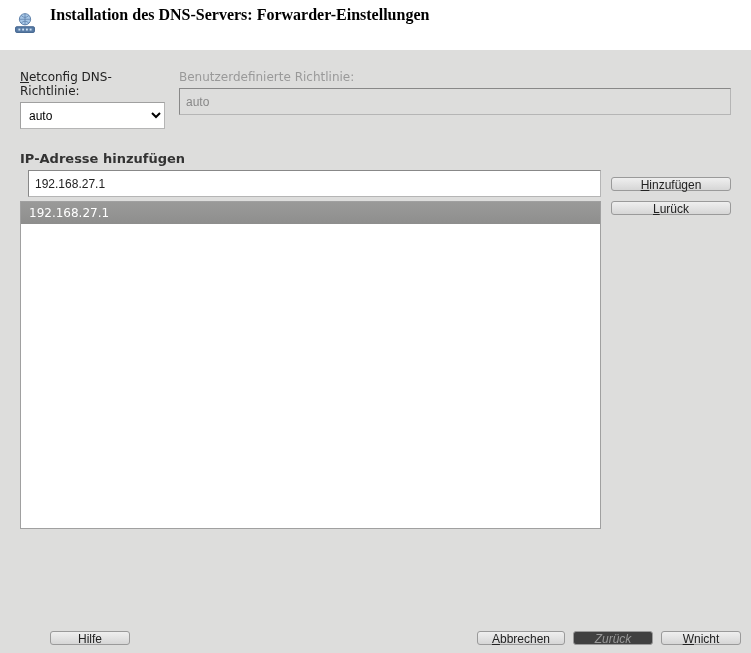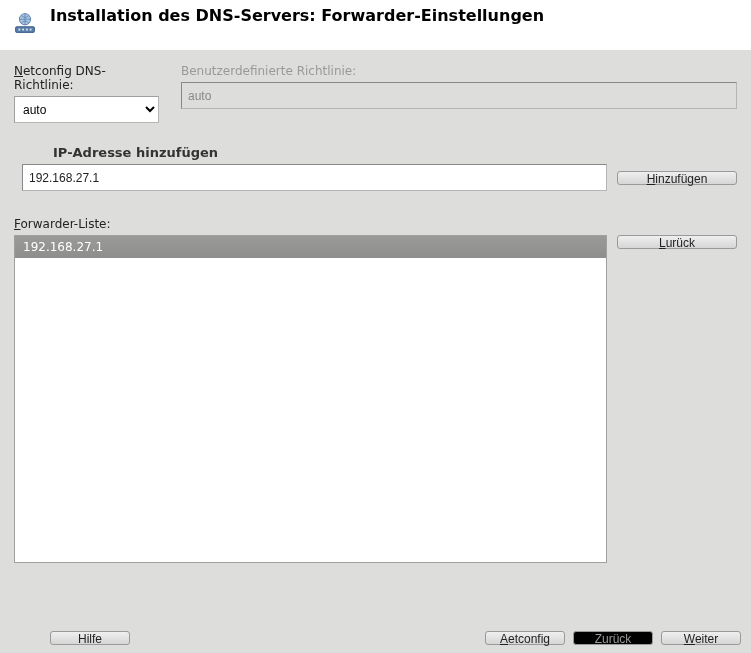--- a/index.html
+++ b/index.html
@@ -16,45 +16,45 @@
   display: flex;
   align-items: flex-start;
   background: #ffffff;
   padding: 6px 10px 4px 10px;
   gap: 10px;
   min-height: 50px;
 }
 .header-icon {
   width: 30px; height: 30px; margin-top: 2px;
 }
-.header-text { flex: 1; overflow: hidden; }
+.header-text { flex: 1; overflow: hidden; font-family: Liberation Serif, serif; }
 .title {
   font-size: 16px;
   font-weight: bold;
   color: #000;
   margin-bottom: 2px;
   white-space: nowrap;
 }
 .subtitle {
   font-size: 11px;
   color: #333;
   white-space: nowrap;
 }
 .weitere-link {
   color: #2c4eb8;
   text-decoration: underline;
   cursor: pointer;
 }
 .content {
-  padding: 14px;
+  padding: 20px;
 }
 .row { display: flex; gap: 14px; margin-bottom: 4px; }
 .col { display: flex; flex-direction: column; }
 .col-left { width: 145px; }
-.col-right { flex: 1; margin-left: 8px; }
+.col-right { flex: 1; }
 .label {
   font-size: 12px;
   color: #222;
   margin-bottom: 4px;
 }
 .label.disabled { color: #999; }
 select.dropdown {
   width: 100%;
   height: 27px;
   background: #fff;
@@ -78,21 +78,20 @@
 input.text-input.disabled {
   background: #dddddc;
   color: #888;
 }
 .section-title {
   font-size: 13px;
   font-weight: bold;
   color: #333;
   margin-top: 22px;
   margin-bottom: 4px;
-  margin-left: 39px;
 }
 .sublabel {
   font-size: 12px;
   color: #333;
   margin-left: 8px;
   margin-bottom: 4px;
 }
 .ip-row {
   display: flex;
   gap: 10px;
@@ -106,22 +105,23 @@
   background: linear-gradient(#efefef, #d6d6d6);
   border: 1px solid #9a9a9a;
   border-radius: 3px;
   font-size: 12px;
   color: #222;
   cursor: pointer;
   padding: 0 14px;
 }
 .btn[disabled] {
   color: #999;
-  background: #000000;
+  background: #404040;
   cursor: default;
+  font-style: italic;
 }
 .forwarder-row {
   display: flex; gap: 10px; margin-top: 4px;
 }
 .listbox {
   flex: 1;
   height: 328px;
   background: #fff;
   border: 1px solid #a0a0a0;
 }
@@ -178,30 +178,29 @@
       <input class="text-input disabled" disabled="" value="auto" style="">
     </div>
   </div>
 
   <div class="section-title">IP-Adresse hinzufügen</div>
   <div class="ip-row">
     <input class="text-input" value="192.168.27.1" style="">
     <button class="btn"><span class="u">H</span><span>inzufügen</span></button>
   </div>
 
-  <div class="label" style="margin-top:26px;"><span class="u">F</span>orwarder-Liste:</div>
   <div class="forwarder-row">
     <div class="listbox">
       <div class="listbox-header">192.168.27.1</div>
     </div>
     <div class="side-btns">
       <button class="btn"><span class="u">L</span><span>urück</span></button>
     </div>
   </div>
 </div>
 
 <div class="footer">
   <button class="btn">Hilfe</button>
   <div class="footer-spacer"></div>
-  <button class="btn"><span class="u">A</span><span>etconfig</span></button>
+  <button class="btn"><span class="u">A</span><span>bbrechen</span></button>
   <button class="btn" disabled=""><span class="u">Z</span><span>urück</span></button>
-  <button class="btn"><span class="u">W</span><span>eiter</span></button>
+  <button class="btn"><span class="u">W</span><span>nicht</span></button>
 </div>
 
 </body></html>

